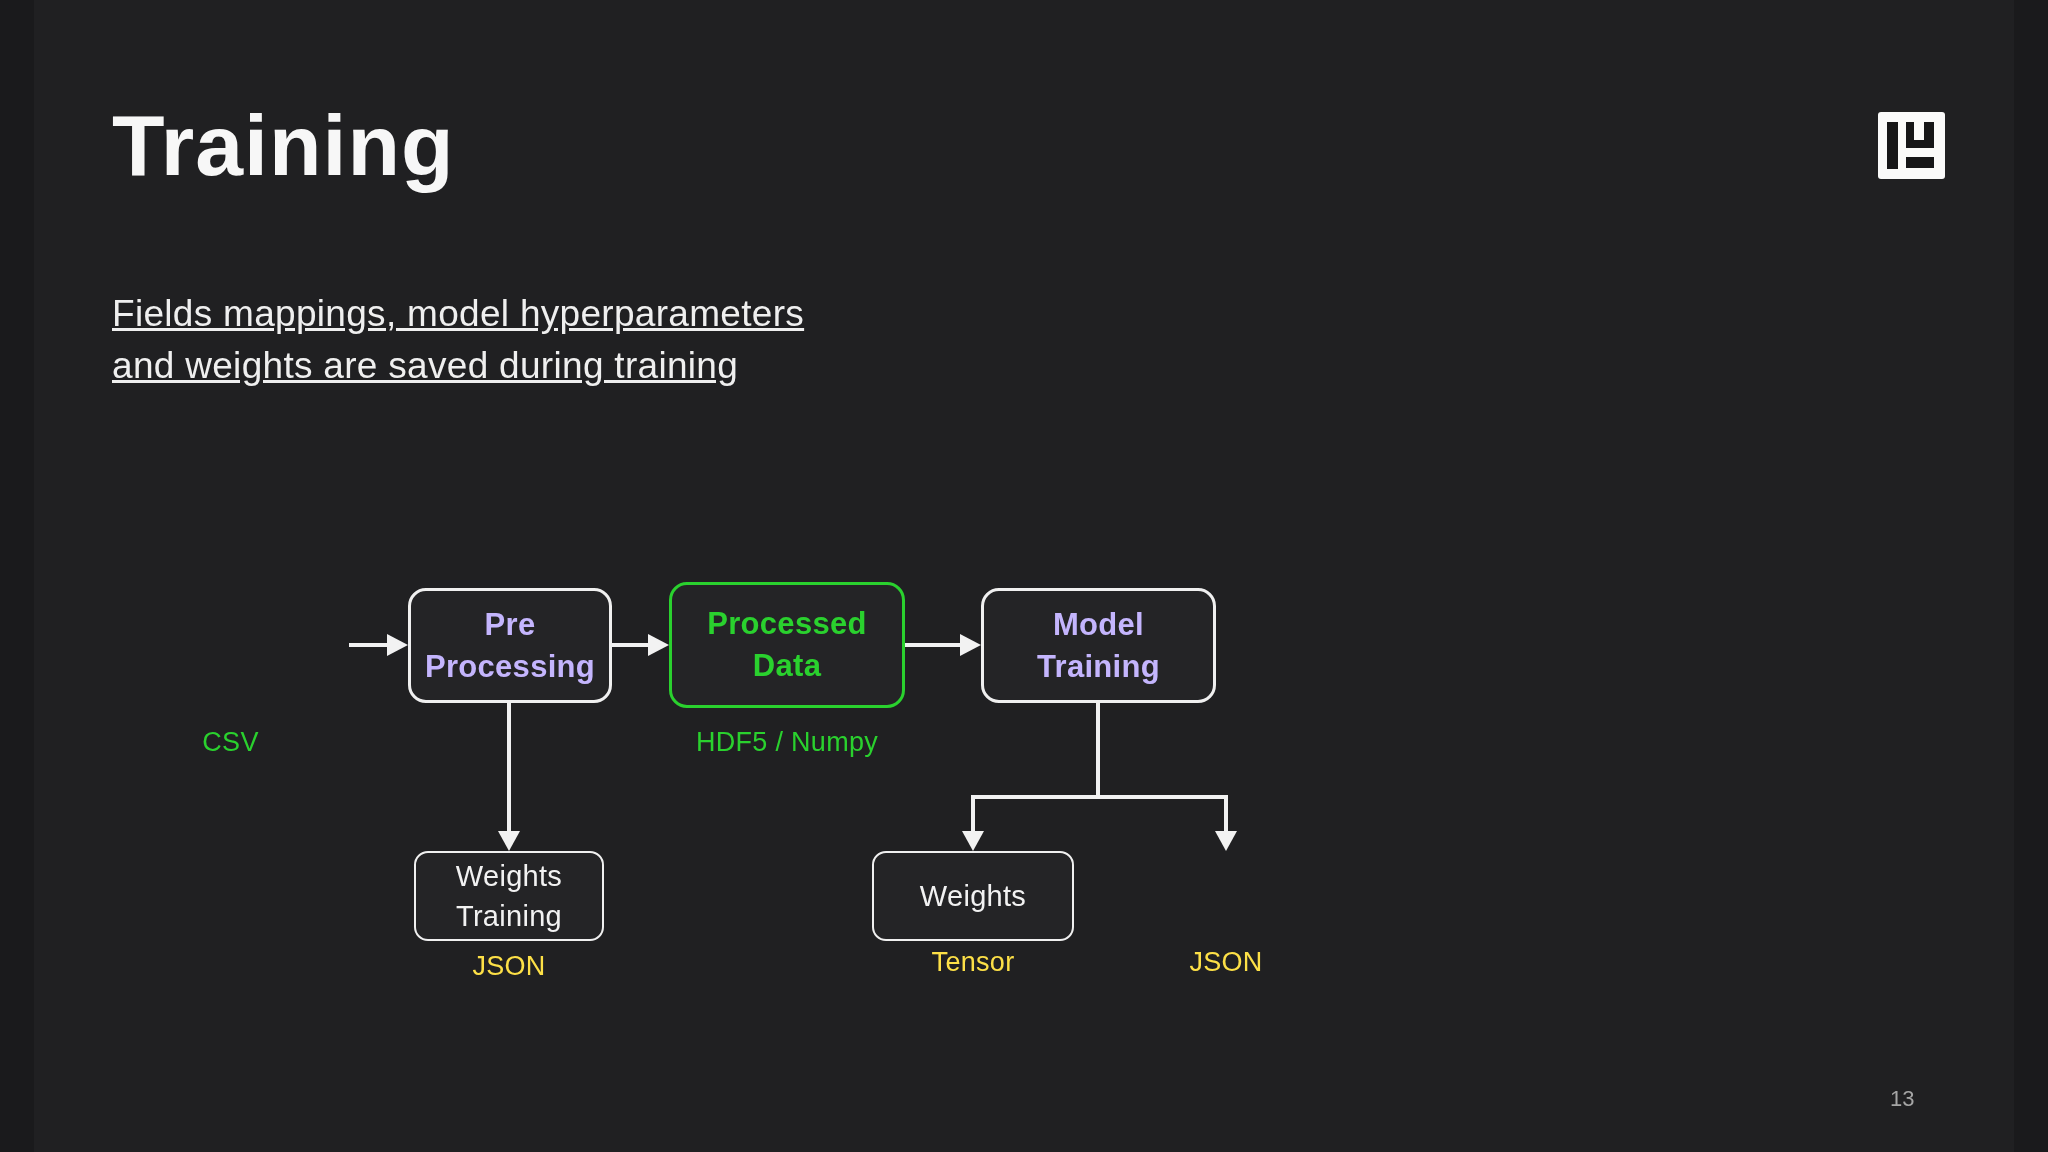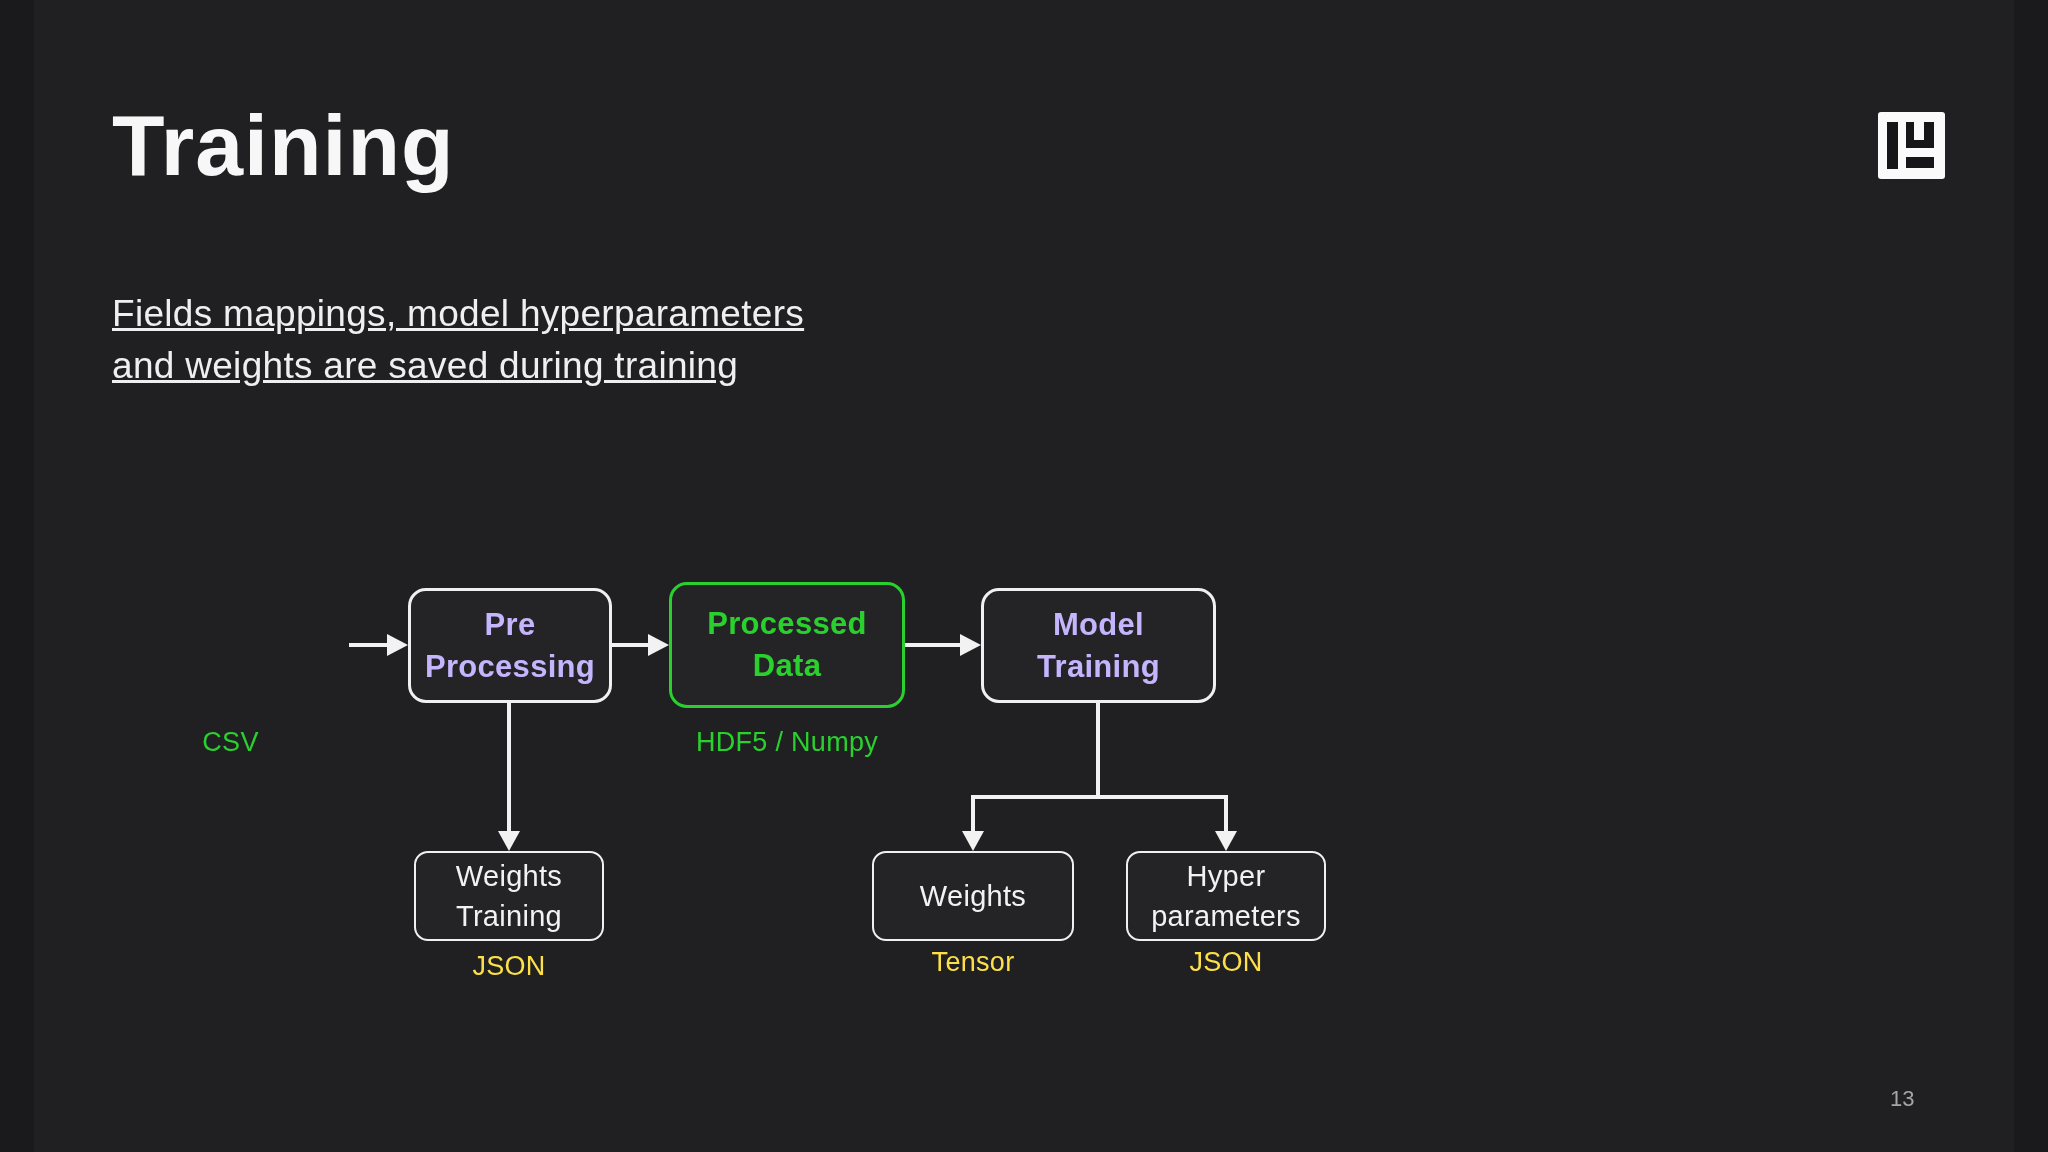--- a/index.html
+++ b/index.html
@@ -128,24 +128,20 @@
 
   <div class="node small" style="left:414px;top:851px;width:190px;height:90px">
     <span>Weights</span>
     <span>Training</span>
   </div>
 
   <div class="node small" style="left:872px;top:851px;width:202px;height:90px">
     <span>Weights</span>
   </div>
 
-  <div class="node small" style="left:1126px;top:851px;width:200px;height:90px">
-    <span>Hyper</span>
-    <span>parameters</span>
-  </div>
 
   <div class="caption green" style="left:112px;top:714px;width:237px">CSV</div>
   <div class="caption green" style="left:669px;top:714px;width:236px">HDF5 / Numpy</div>
   <div class="caption" style="left:414px;top:950px;width:190px">JSON</div>
   <div class="caption" style="left:872px;top:946px;width:202px">Tensor</div>
   <div class="caption" style="left:1126px;top:946px;width:200px">JSON</div>
 
   <div class="page-number">13</div>
 
 </div>

